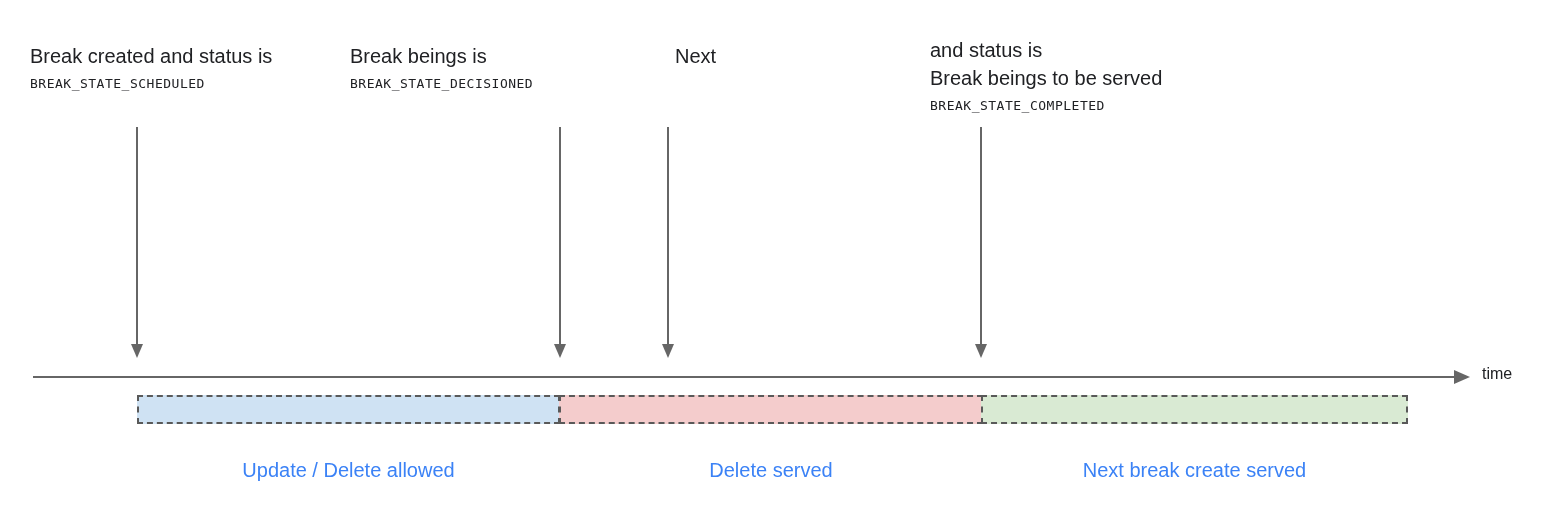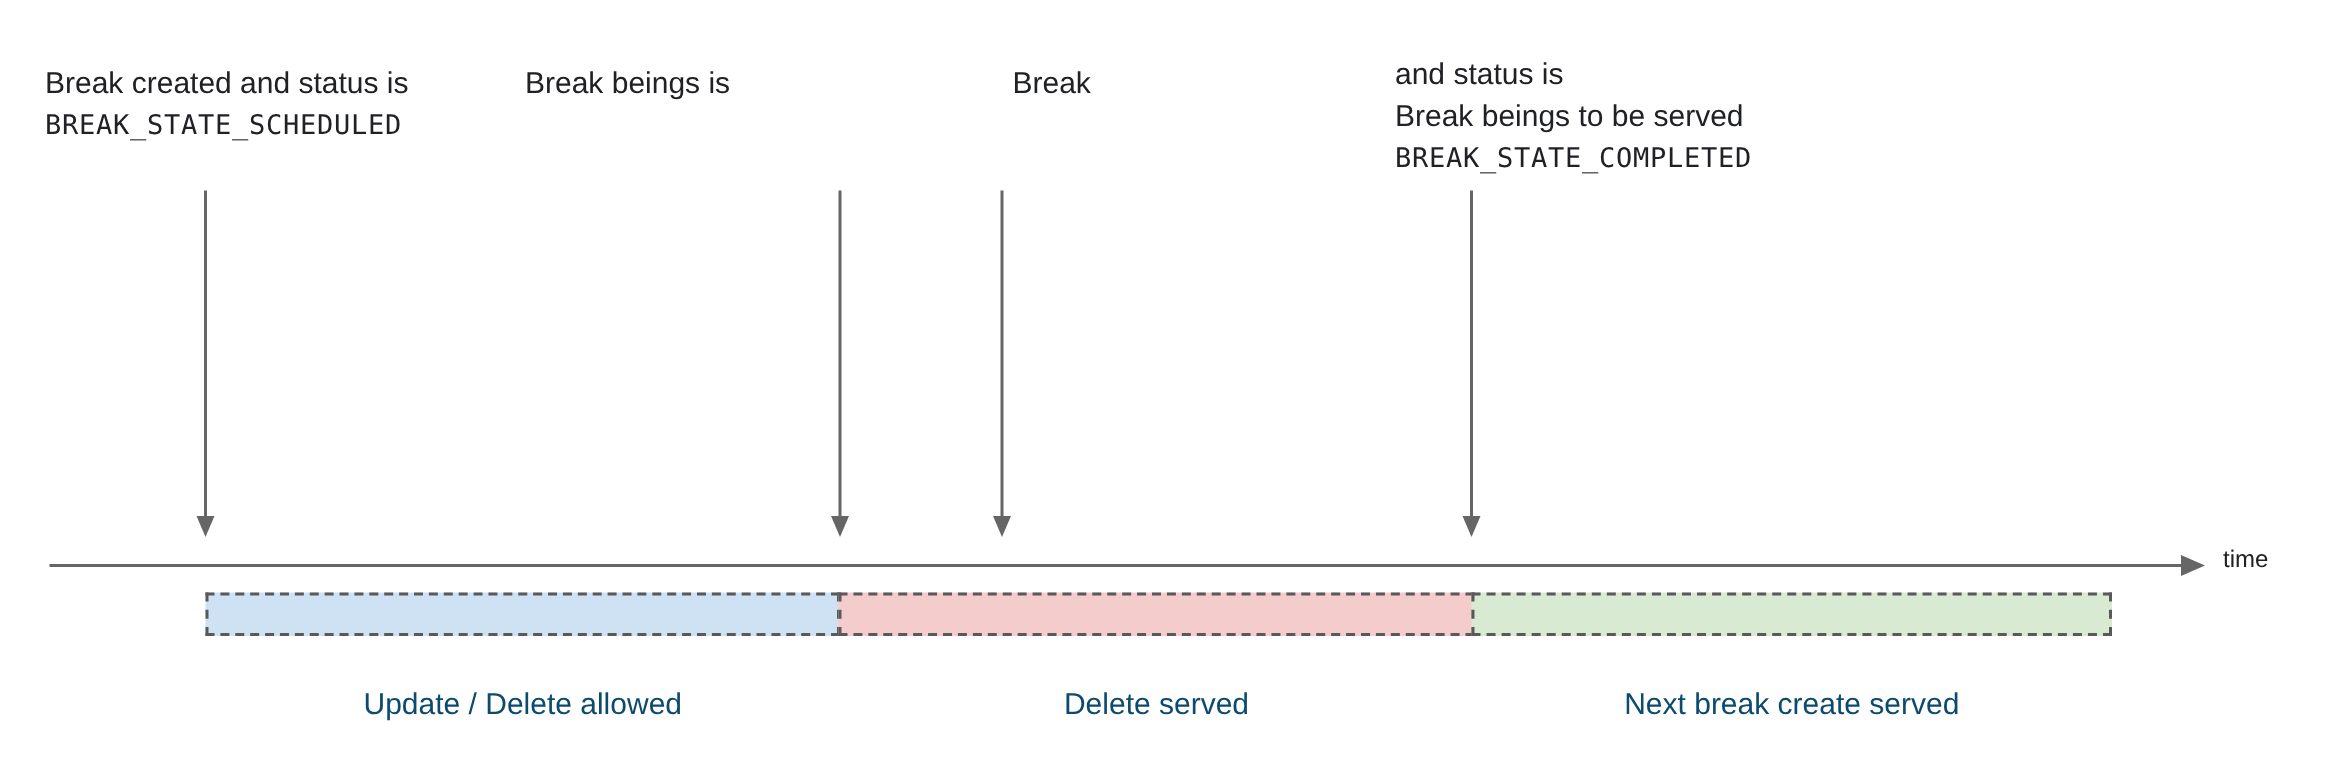--- a/index.html
+++ b/index.html
@@ -14,62 +14,63 @@
   }
   .annotation {
     position: absolute;
     font-size: 20px;
     line-height: 28px;
     white-space: nowrap;
     color: #202124;
   }
   .annotation .code-line {
     font-family: "DejaVu Sans Mono", "Liberation Mono", monospace;
-    font-size: 18px;
+    font-size: 13px;
     letter-spacing: 0.5px;
   }
   .varrow { position: absolute; width: 12px; }
   .varrow .shaft { position: absolute; left: 5px; top: 0; width: 2px; height: 217px; background: #666666; }
   .varrow .head {
     position: absolute; left: 0; top: 217px; width: 0; height: 0;
     border-left: 6px solid transparent; border-right: 6px solid transparent;
     border-top: 14px solid #666666;
   }
   .timeline-line { position: absolute; left: 33px; top: 376px; width: 1423px; height: 2px; background: #666666; }
   .timeline-head {
     position: absolute; left: 1454px; top: 370px; width: 0; height: 0;
     border-top: 7px solid transparent; border-bottom: 7px solid transparent;
     border-left: 16px solid #666666;
   }
   .time-label { position: absolute; left: 1482px; top: 365px; font-size: 16px; color: #202124; }
   .bar { position: absolute; top: 395px; height: 25px; border: 2px dashed #595959; box-sizing: content-box; }
   .bar-blue  { left: 137px; width: 419px; }
   .bar-red   { left: 559px; width: 420px; }
   .bar-green { left: 981px; width: 423px; }
-  .seg-label { position: absolute; top: 459px; font-size: 20px; color: #0c4a6e; text-align: center; }
+  .seg-label { position: absolute; top: 459px; font-size: 20px; color: #3b82f6; text-align: center; }
   .seg-label-1 { left: 137px; width: 423px; }
   .seg-label-2 { left: 559px; width: 424px; }
   .seg-label-3 { left: 981px; width: 427px; }
 </style>
 </head>
 <body>
 
 <div class="canvas">
 
   <div class="annotation" style="left:30px; top:42px;">
     <div>Break created and status is</div>
     <div class="code-line">BREAK_STATE_SCHEDULED</div>
   </div>
 
   <div class="annotation" style="left:350px; top:42px;">
     <div>Break beings is</div>
+    <div class="code-line">BREAK_STATE_DECISIONED</div>
   </div>
 
   <div class="annotation" style="left:675px; top:42px;">
-    <div>Break</div>
+    <div>Next</div>
   </div>
 
   <div class="annotation" style="left:930px; top:36px;">
     <div>and status is</div>
     <div>Break beings to be served</div>
     <div class="code-line">BREAK_STATE_COMPLETED</div>
   </div>
 
   <div class="varrow" style="left:131px; top:127px;">
     <div class="shaft" style="background-color: rgb(102, 102, 102);"></div>

